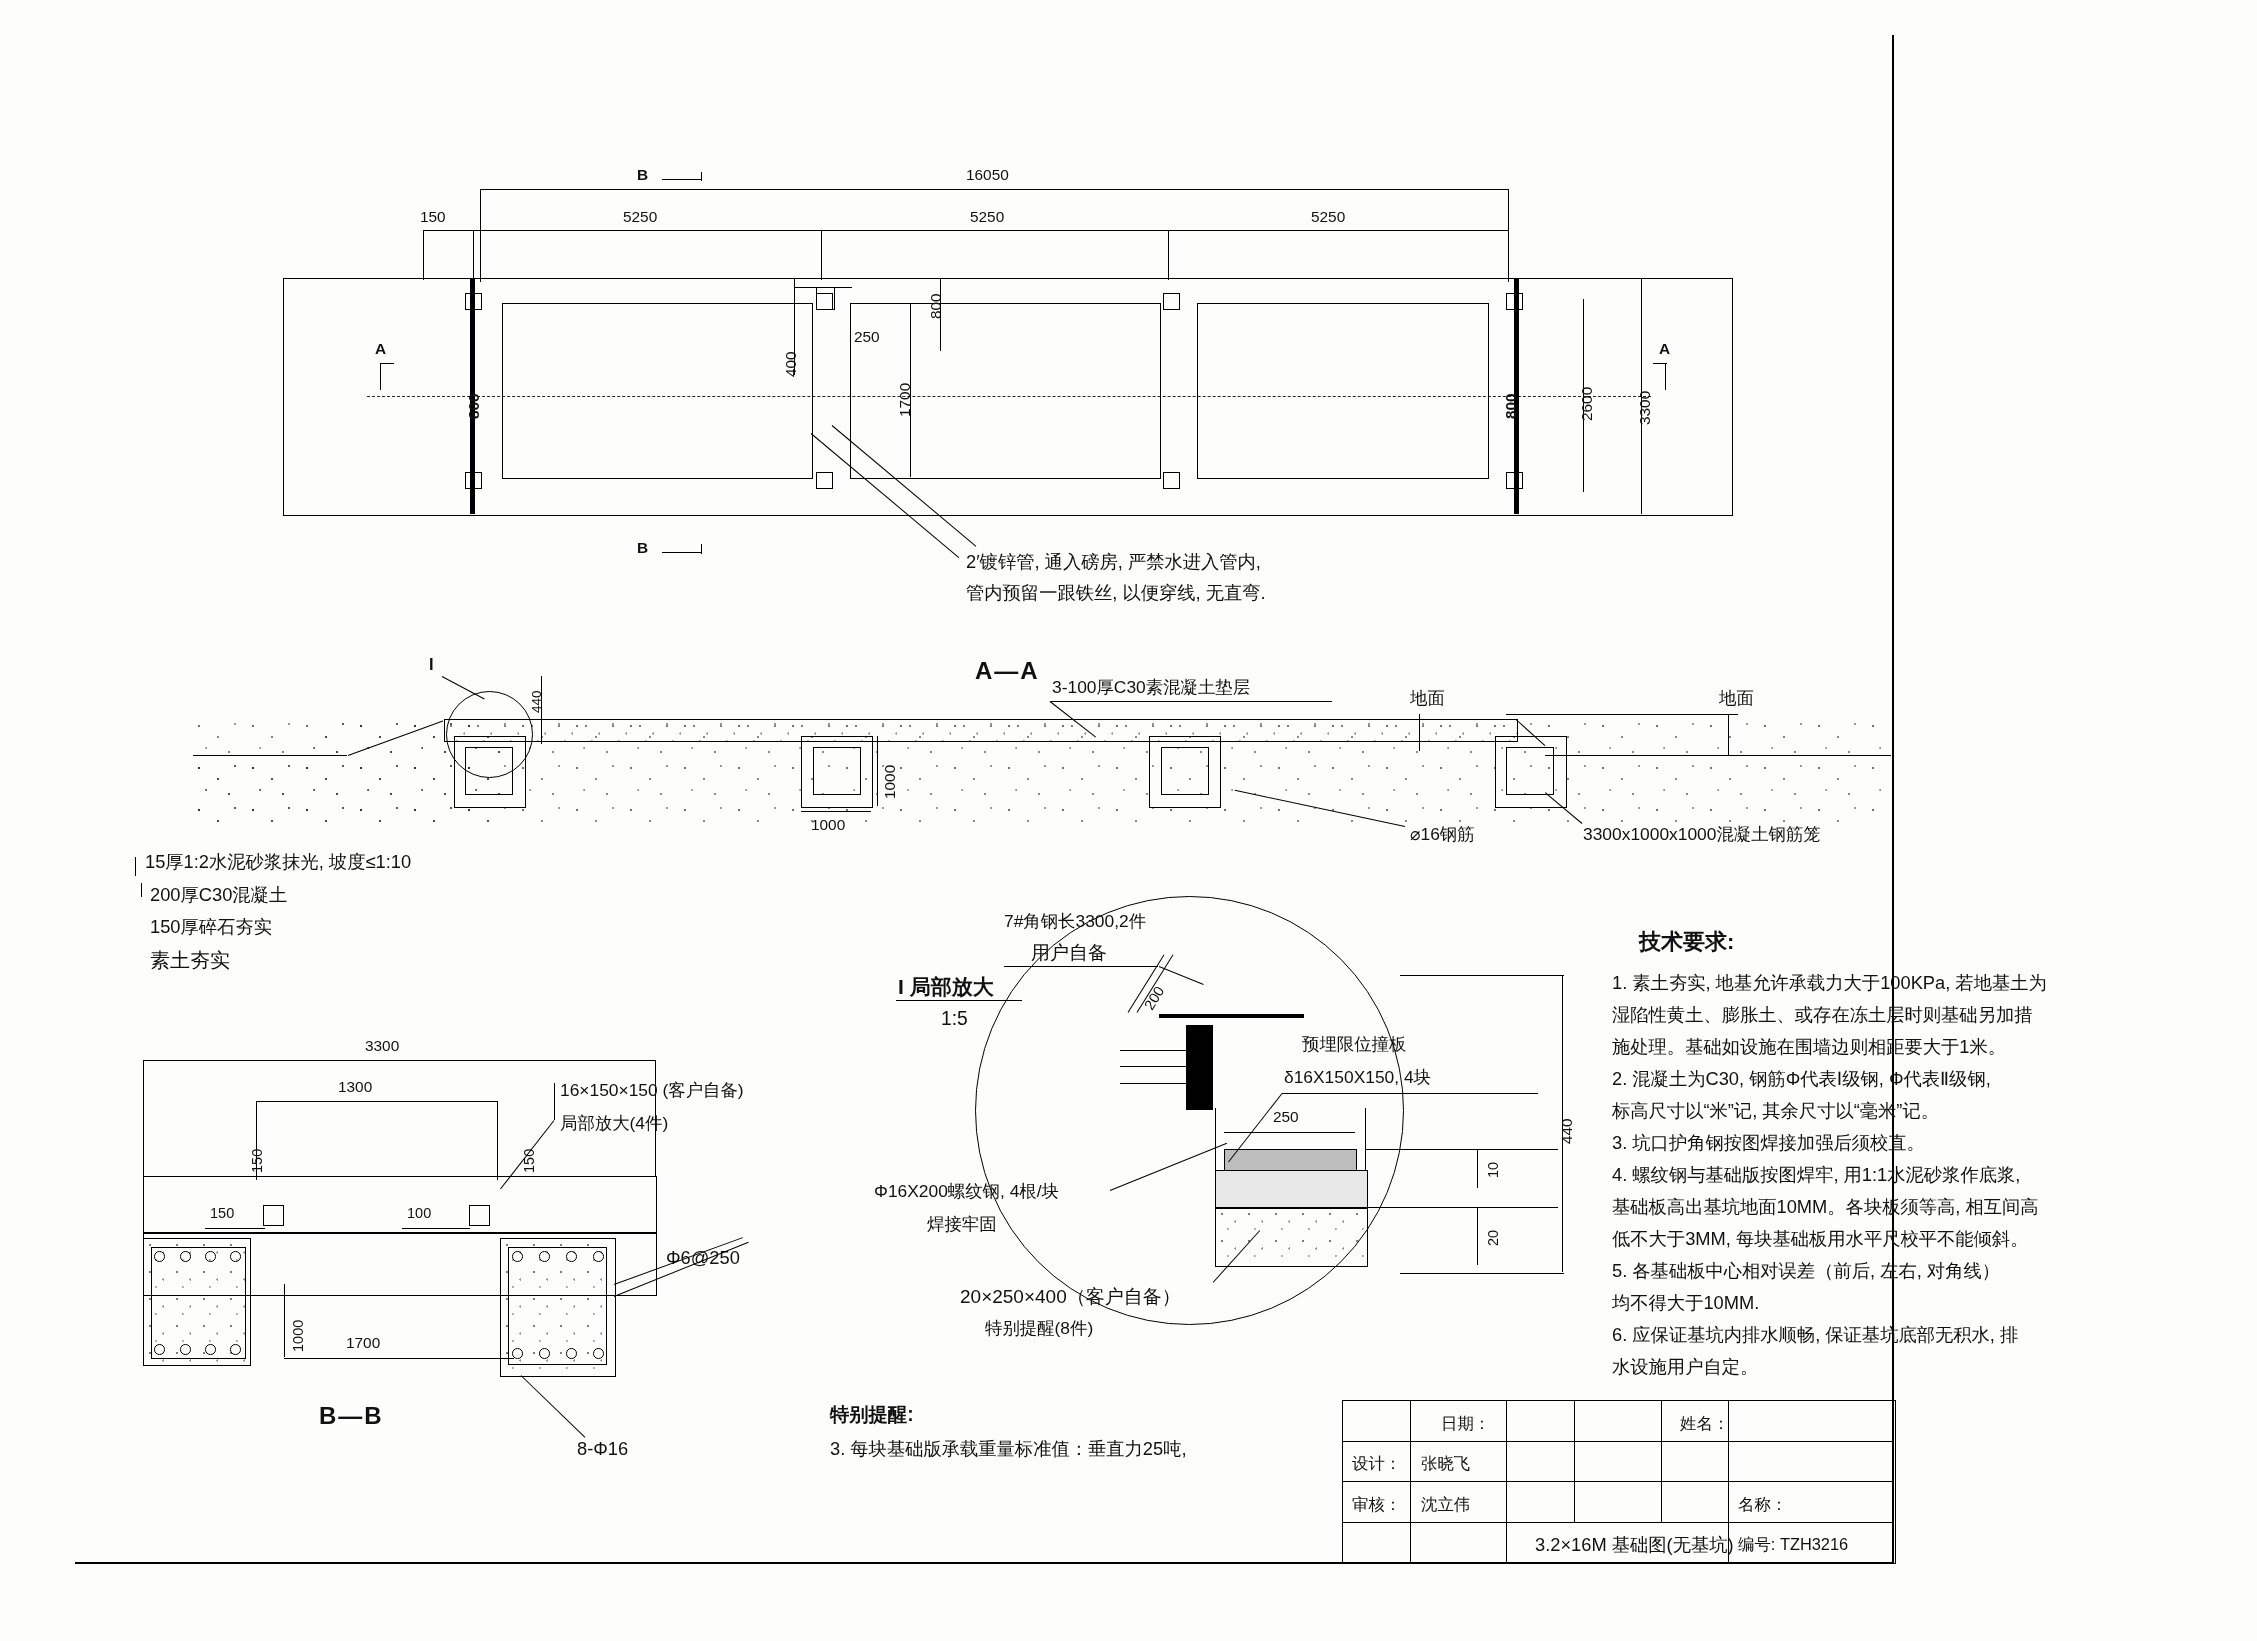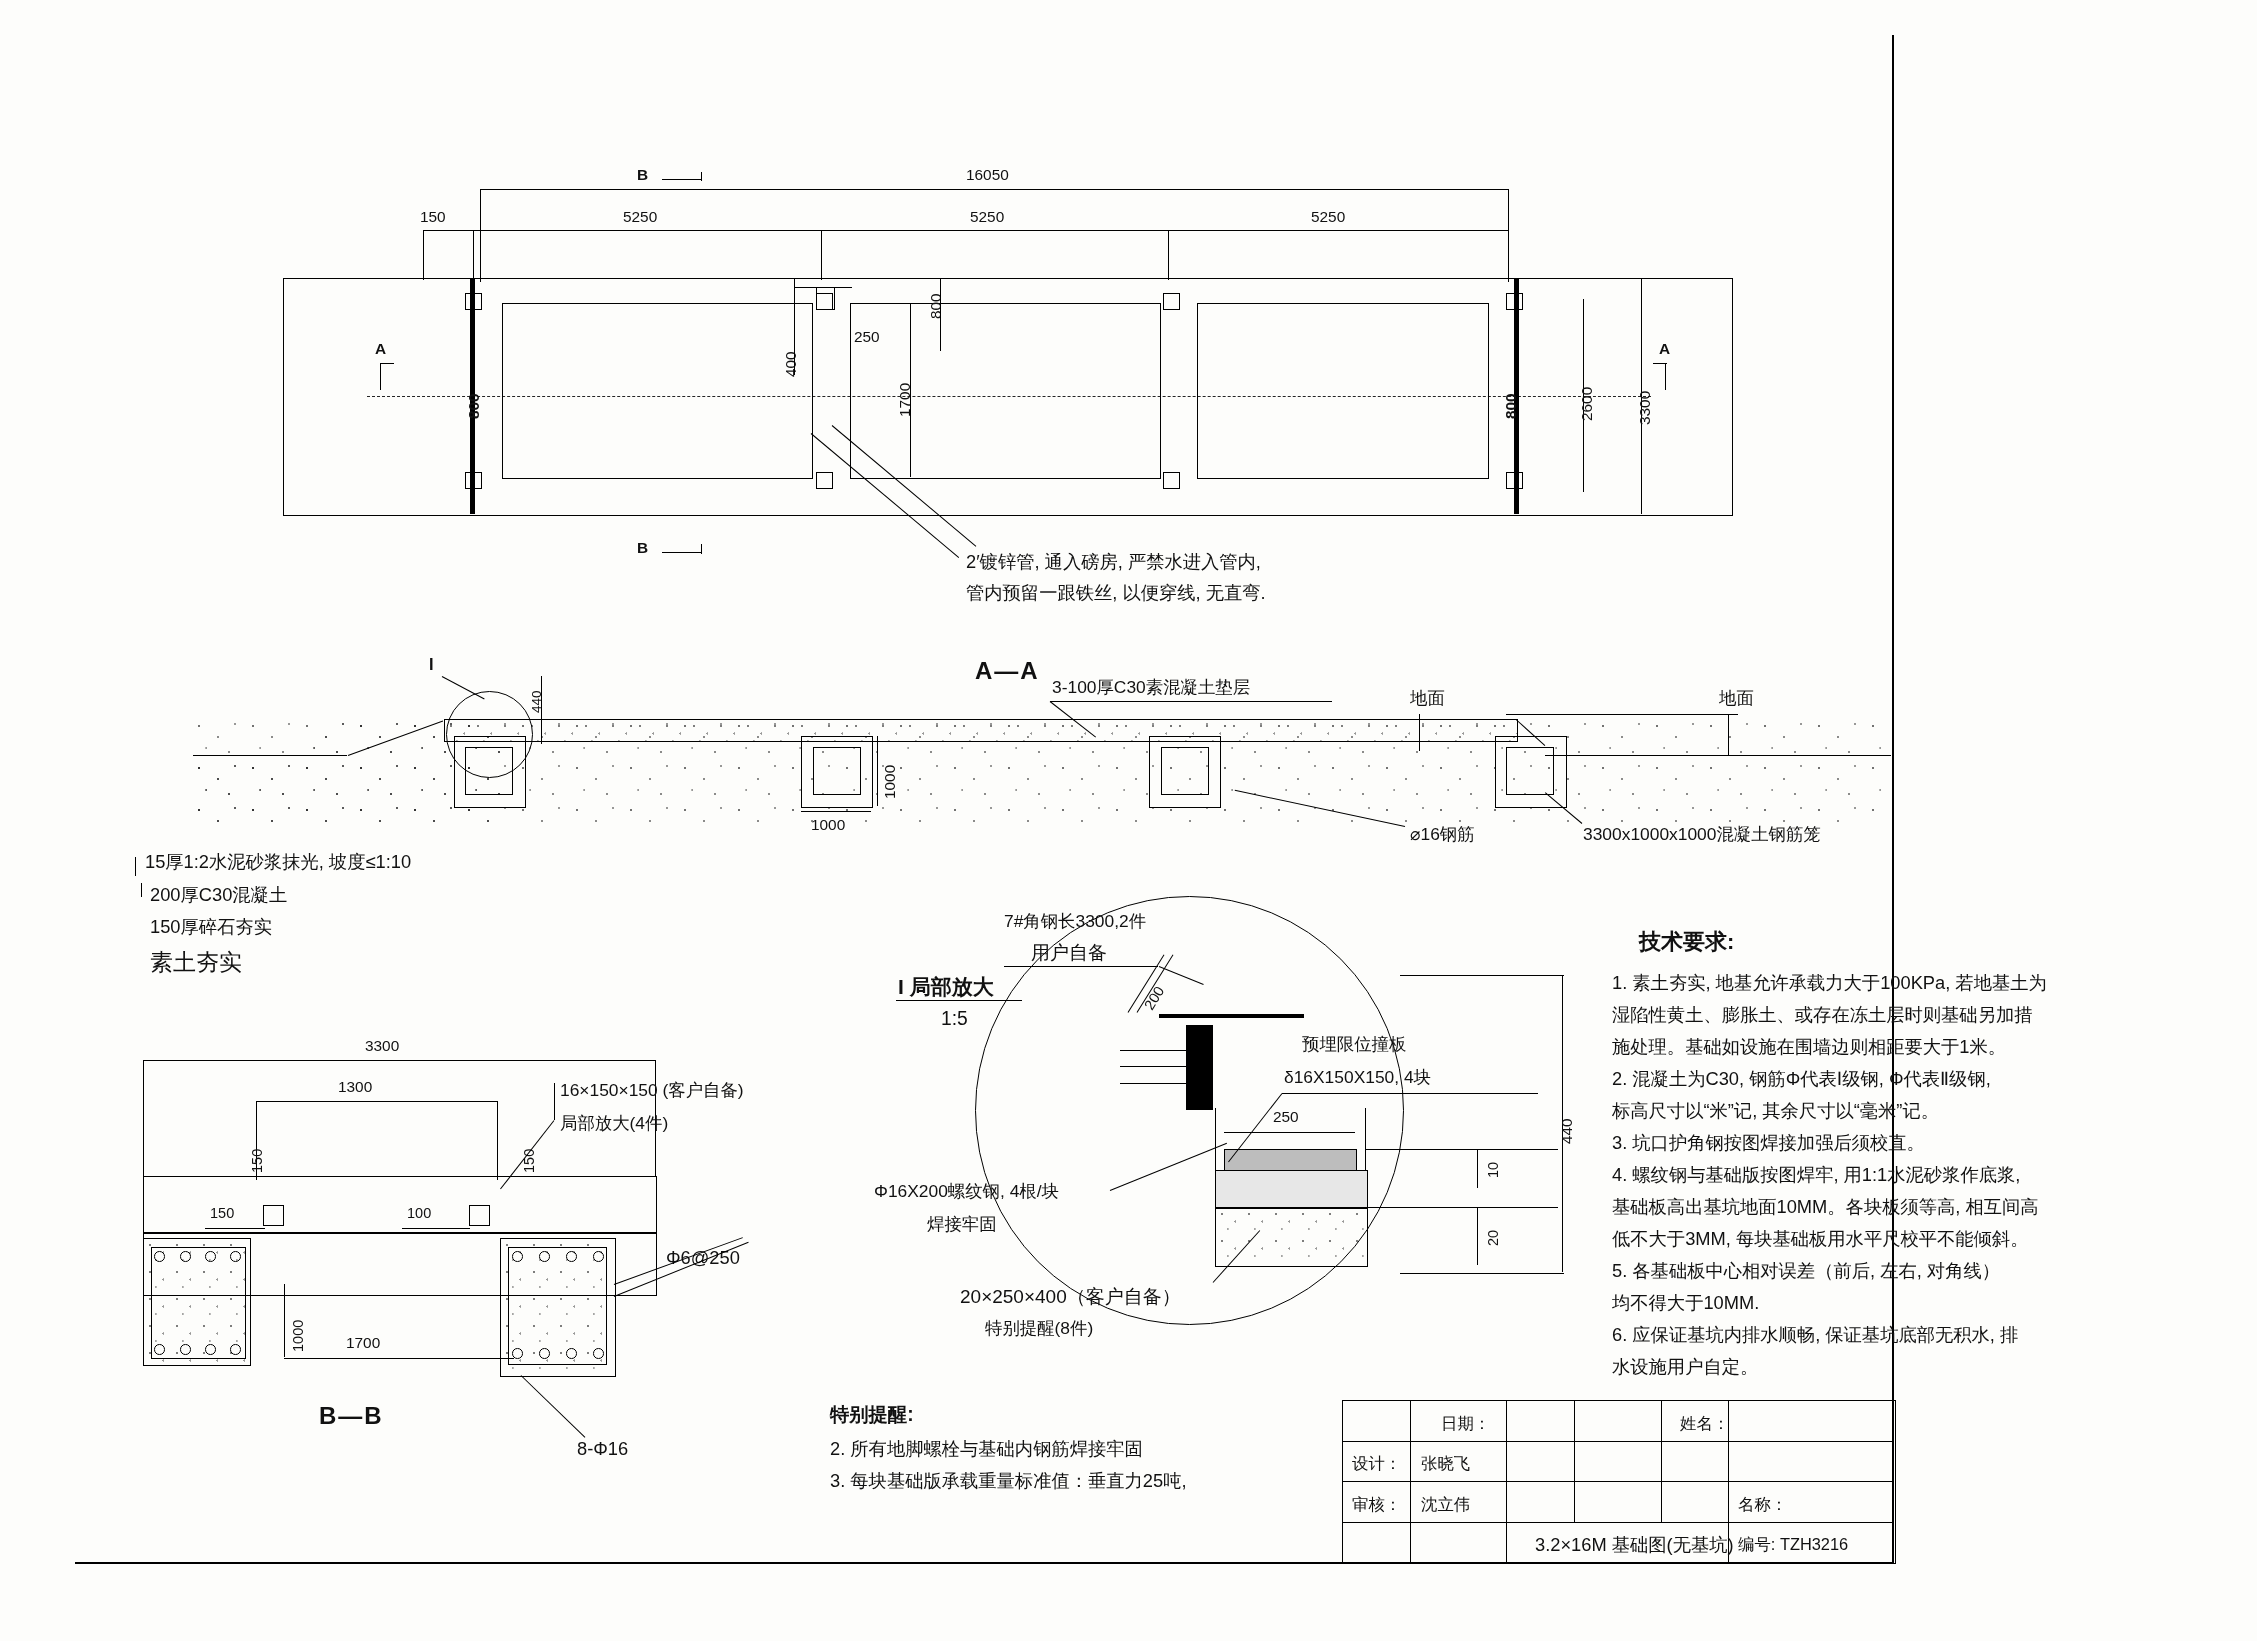--- a/index.html
+++ b/index.html
@@ -174,21 +174,21 @@
 
   <div class="txt" style="left:1410px; top:823px; font-size:17.4px;">⌀16钢筋</div>
   <div class="leader" style="left:1405px; top:826px; width:174px; transform:rotate(-168deg);"></div>
   <div class="txt" style="left:1583px; top:823px; font-size:17.4px;">3300x1000x1000混凝土钢筋笼</div>
   <div class="leader" style="left:1582px; top:823px; width:48px; transform:rotate(-140deg);"></div>
 
   <div class="ln vl" style="left:135px; top:857px; height:19.3px;"></div>
   <div class="txt" style="left:145px; top:850px; font-size:18.3px;">15厚1:2水泥砂浆抹光, 坡度≤1:10</div>
   <div class="txt" style="left:150px; top:883px; font-size:18.3px;">200厚C30混凝土</div>
   <div class="txt" style="left:150px; top:915px; font-size:18.3px;">150厚碎石夯实</div>
-  <div class="txt" style="left:150px; top:947px; font-size:23px;">素土夯实</div>
+  <div class="txt" style="left:150px; top:947px; font-size:20px;">素土夯实</div>
   <div class="ln vl" style="left:141px; top:883px; height:13.5px;"></div>
 
   <div class="circ" style="left:975px; top:896px; width:427px; height:427px;"></div>
 
   <div class="txt" style="left:898px; top:973px; font-size:21px; font-weight:bold;">I 局部放大</div>
   <div class="txt" style="left:941px; top:1006px; font-size:19.3px;">1:5</div>
   <div class="ln hl" style="left:896px; top:1000px; width:126px;"></div>
 
   <div class="txt" style="left:1004px; top:910px; font-size:17.4px;">7#角钢长3300,2件</div>
   <div class="txt" style="left:1031px; top:940px; font-size:19px;">用户自备</div>
@@ -317,21 +317,20 @@
       <div class="txt" style="position: static; font-size: 18.3px; line-height: 32px;">基础板高出基坑地面10MM。各块板须等高, 相互间高</div>
       <div class="txt" style="position: static; font-size: 18.3px; line-height: 32px;">低不大于3MM, 每块基础板用水平尺校平不能倾斜。</div>
       <div class="txt" style="position: static; font-size: 18.3px; line-height: 32px;">5. 各基础板中心相对误差（前后, 左右, 对角线）</div>
       <div class="txt" style="position: static; font-size: 18.3px; line-height: 32px;">均不得大于10MM.</div>
       <div class="txt" style="position: static; font-size: 18.3px; line-height: 32px;">6. 应保证基坑内排水顺畅, 保证基坑底部无积水, 排</div>
       <div class="txt" style="position: static; font-size: 18.3px; line-height: 32px;">水设施用户自定。</div>
     </div>
 
   <div class="txt mid" style="left:830px; top:1402px; font-size:19.3px;">特别提醒:</div>
   <div id="reminder-list" style="position:absolute; left:830px; top:1433px; width:502px;">
-      <div class="txt" style="position: static; font-size: 18.3px; line-height: 32px;">2. 所有地脚螺栓与基础内钢筋焊接牢固</div>
       <div class="txt" style="position: static; font-size: 18.3px; line-height: 32px;">3. 每块基础版承载重量标准值：垂直力25吨,</div>
     </div>
 
   <div class="frame" style="left:1342px; top:1400px; width:552px; height:162px;"></div>
 
   <div class="ln hl" style="left:1342px; top:1441px; width:552px;"></div>
   <div class="ln hl" style="left:1342px; top:1481px; width:552px;"></div>
   <div class="ln hl" style="left:1342px; top:1522px; width:552px;"></div>
   <div class="ln vl" style="left:1410px; top:1400px; height:162px;"></div>
   <div class="ln vl" style="left:1506px; top:1400px; height:122px;"></div>

